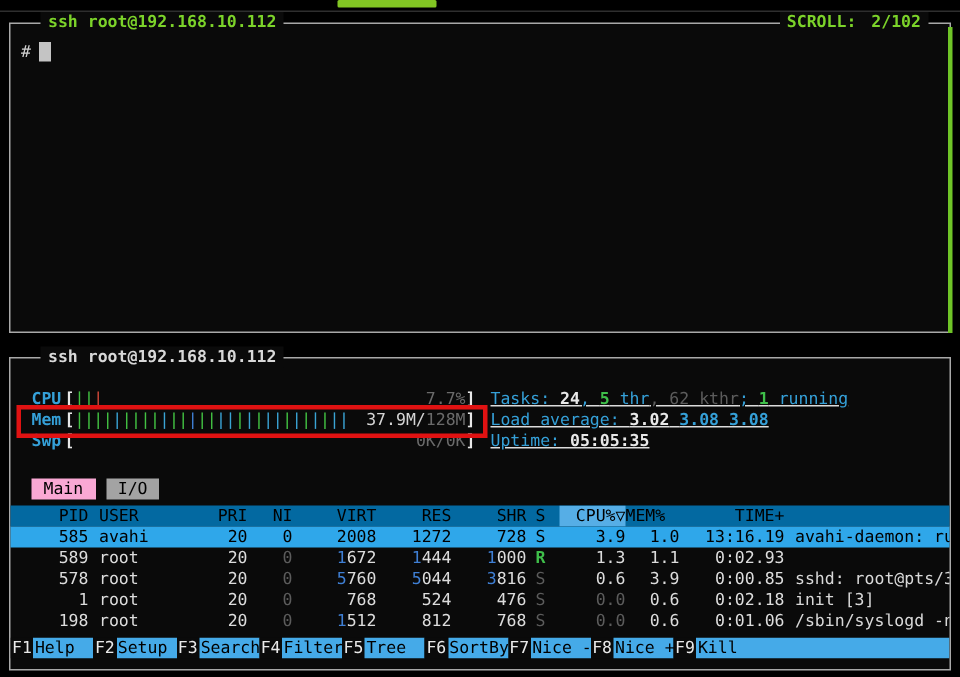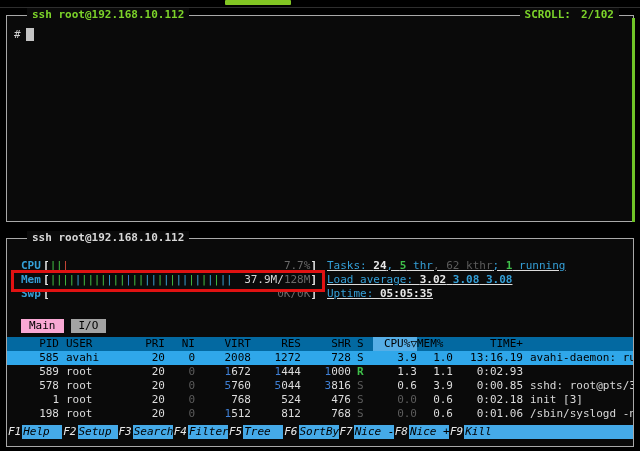--- a/index.html
+++ b/index.html
@@ -69,21 +69,21 @@
   .proc-row .cmd { padding-left:7px; color:#d8d8d8; }
   .proc-row .ni { color:#5c5c5c; }
   .num-hl { color:#3f7fd4; }
   .status { color:#5c5c5c; padding-left:6px; }
   .status.run { color:#3fbf4a; font-weight:bold; }
   .cpuv.dim, .memv.dim { color:#5c5c5c; }
   .selected { background:#2fa7ea; }
   .selected span, .selected .ni, .selected .status, .selected .num-hl, .selected .cmd, .selected .cpuv.dim { color:#000 !important; font-weight:normal !important; }
 
   
-  .fkeys { display:flex; margin-top:4px; height:14px; white-space:nowrap; overflow:hidden;font-style:italic; }
+  .fkeys { display:flex; margin-top:4px; height:14px; white-space:nowrap; overflow:hidden; }
   .fk { display:flex; flex:none; }
   .fk:last-child { flex:1; }
   .fk .key { color:#e8e8e8; background:#0a0a0a; padding:0 1px; }
   .fk .lbl { background:#45aae8; color:#000; width:40px; flex:none; padding-left:1px; }
   .fk:last-child .lbl { flex:1; width:auto; }
 </style>
 </head>
 <body>
 
 <div class="top-strip"></div>

